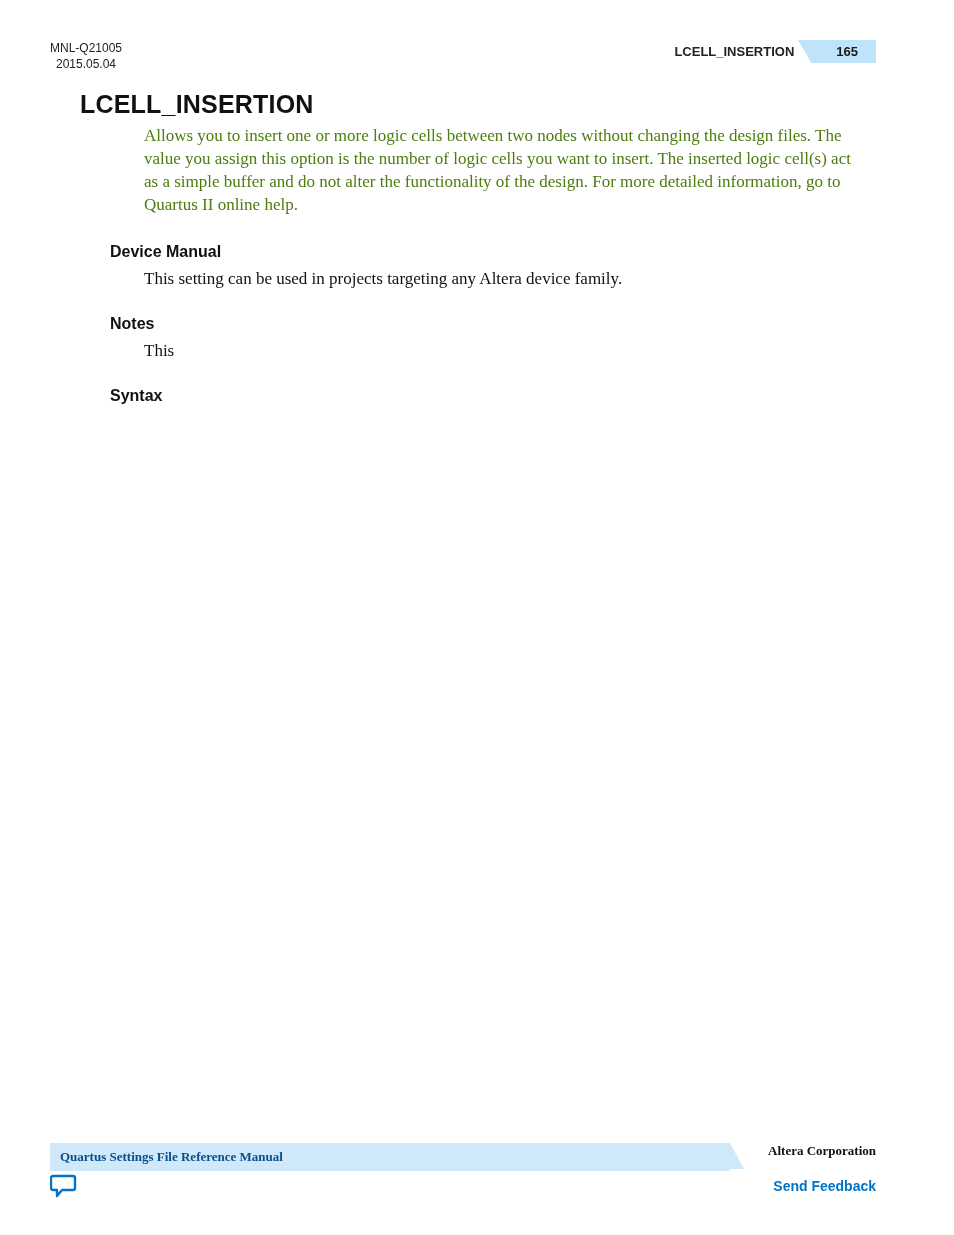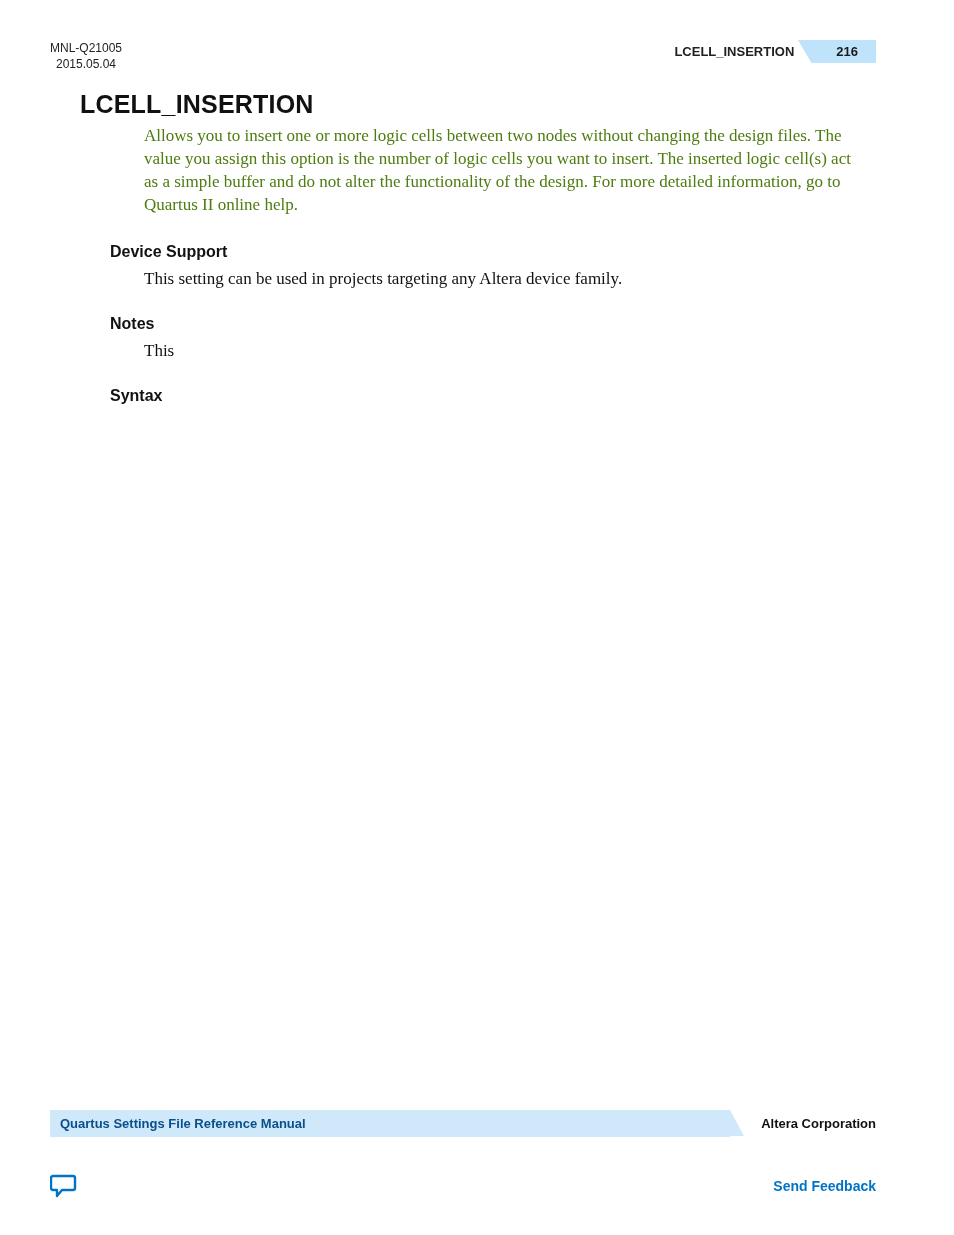--- a/index.html
+++ b/index.html
@@ -91,22 +91,22 @@
   }
   .footer {
     position: absolute;
     left: 50px;
     right: 78px;
     bottom: 36px;
   }
   .footer-bar {
     display: flex;
     justify-content: space-between;
-    align-items: center;
-    margin-bottom: 36px;
+    margin-bottom: 2px;
+    font-family: Liberation Serif, serif;
   }
   .footer-bar-left {
     background: #cfe9fb;
     color: #0a4f8a;
     font-size: 13px;
     font-weight: 700;
     padding: 6px 40px 6px 10px;
     position: relative;
     width: 680px;
   }
@@ -148,31 +148,31 @@
 
 <div class="page">
 
   <div class="header">
     <div class="header-left">
       <div>MNL-Q21005</div>
       <div>2015.05.04</div>
     </div>
     <div class="header-right">
       <div class="header-title">LCELL_INSERTION</div>
-      <div class="page-num-badge">216</div>
+      <div class="page-num-badge">165</div>
     </div>
   </div>
 
   <h1 class="main-heading">LCELL_INSERTION</h1>
 
   <p class="intro">Allows you to insert one or more logic cells between two nodes without changing the design files. The value you assign this option is the number of logic cells you want to insert. The inserted logic cell(s) act as a simple buffer and do not alter the functionality of the design. For more detailed information, go to Quartus II online help.</p>
 
 
   <div class="section">
-    <div class="section-title">Device Support</div>
+    <div class="section-title">Device Manual</div>
     <div class="section-body">This setting can be used in projects targeting any Altera device family.</div>
   </div>
 
   <div class="section">
     <div class="section-title">Notes</div>
     <div class="section-body">This</div>
   </div>
 
   <div class="section">
     <div class="section-title">Syntax</div>

